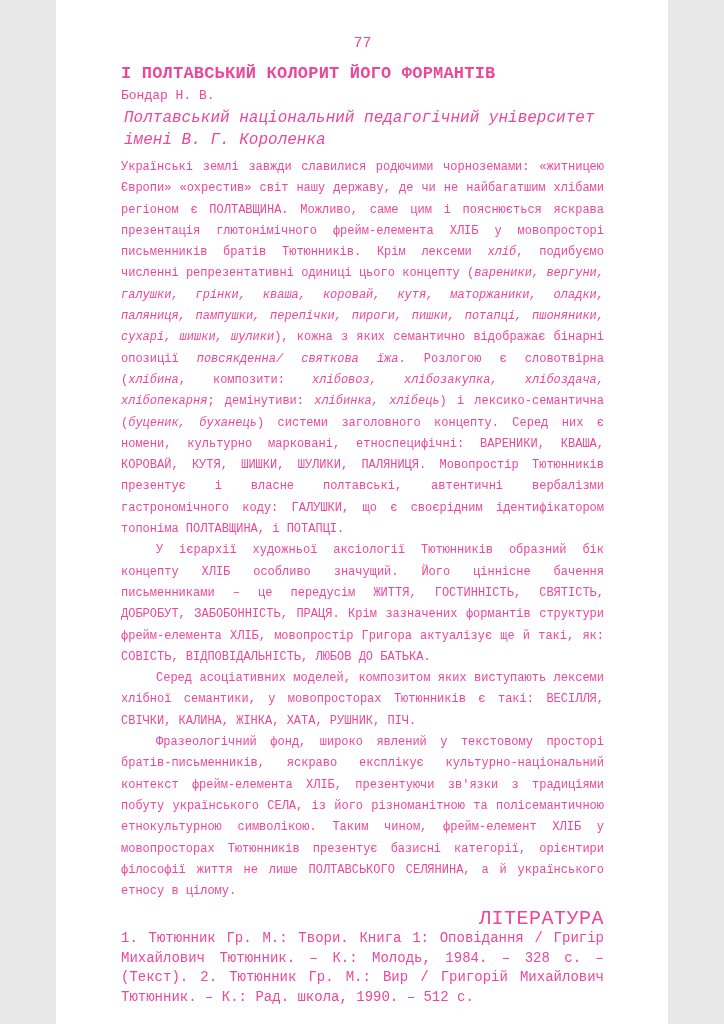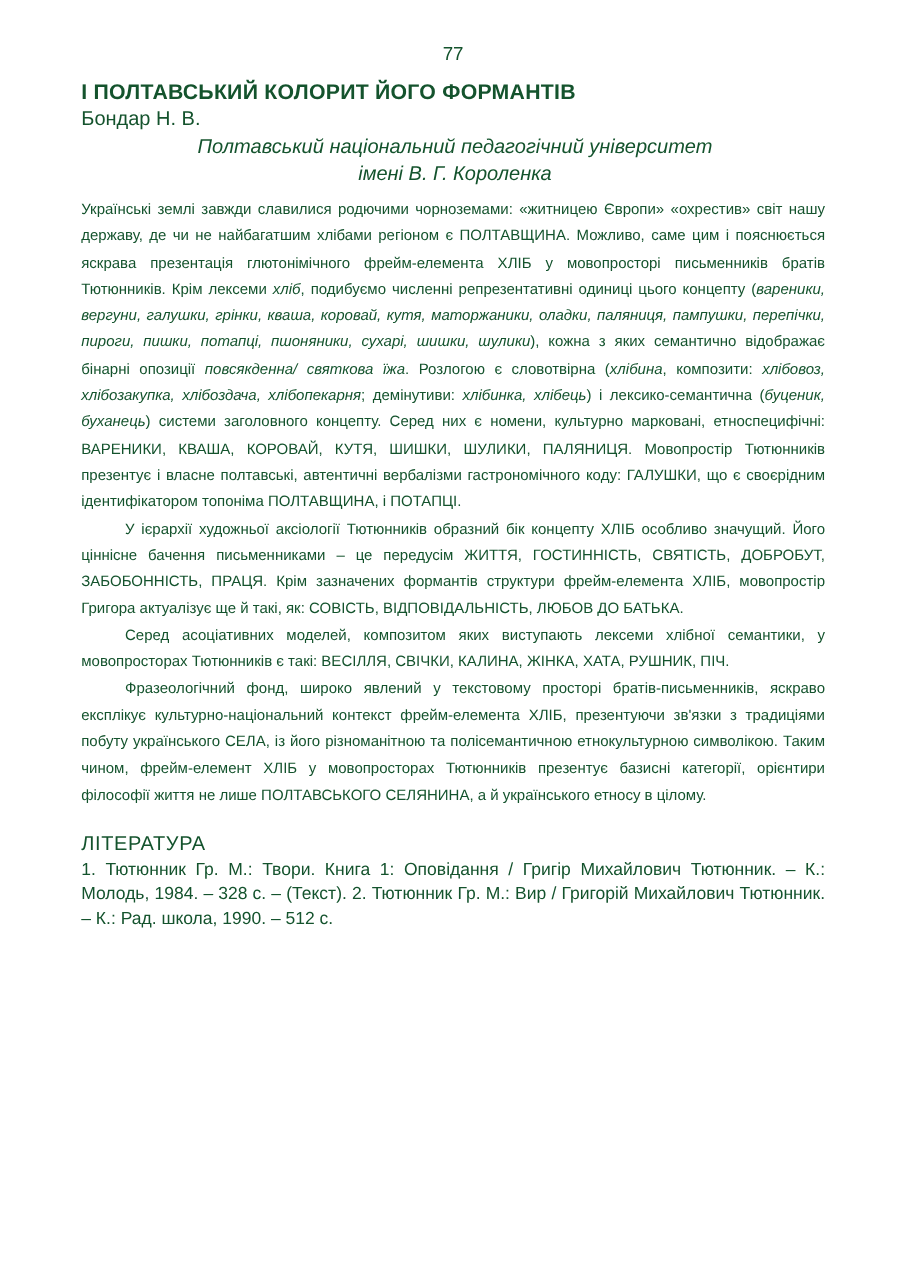--- a/index.html
+++ b/index.html
@@ -2,69 +2,68 @@
 <html lang="uk"><head>
 <meta charset="utf-8">
 <style>
   html, body {
     margin: 0;
     padding: 0;
     background: #e8e8e8;
   }
   .page {
     position: relative;
-    width: 724px;
+    width: 612px;
     height: 1024px;
     margin: 0 auto;
     background: #ffffff;
     box-sizing: border-box;
     padding: 34px 64px 0 65px;
     overflow: hidden;
-    font-family: Liberation Sans, sans-serif;
-    color: #14532d;
+    font-family: Liberation Mono, monospace;
+    color: #ec4899;
   }
   .pagenum {
     text-align: center;
     font-size: 15px;
     line-height: 20px;
     margin-bottom: 9px;
   }
   .title {
     margin: 0;
     font-size: 17px;
     font-weight: bold;
     line-height: 22px;
     letter-spacing: 0.2px;
   }
   .title-line { display: block; }
   .author {
-    font-size: 16px;
+    font-size: 13px;
     line-height: 22px;
   }
   .affiliation {
     font-style: italic;
     font-size: 16px;
     line-height: 22px;
     padding-left: 3px;
-    text-align: center;
   }
   .body-text {
     margin-top: 6px;
     font-size: 12px;
     line-height: 21.3px;
     text-align: justify;
   }
   .para { margin: 0; }
   .para.indent { text-indent: 35px; }
   .it { font-style: italic; }
   .lit-heading {
-    text-align: left;
-    font-size: 16px;
+    text-align: right;
+    font-size: 20px;
     line-height: 21px;
-    margin-top: 18px;
+    margin-top: 6px;
     letter-spacing: 0.5px;
   }
   .lit-text {
     margin: 0;
     font-size: 14px;
     line-height: 19.5px;
     text-align: justify;
   }
 </style>
 </head>

